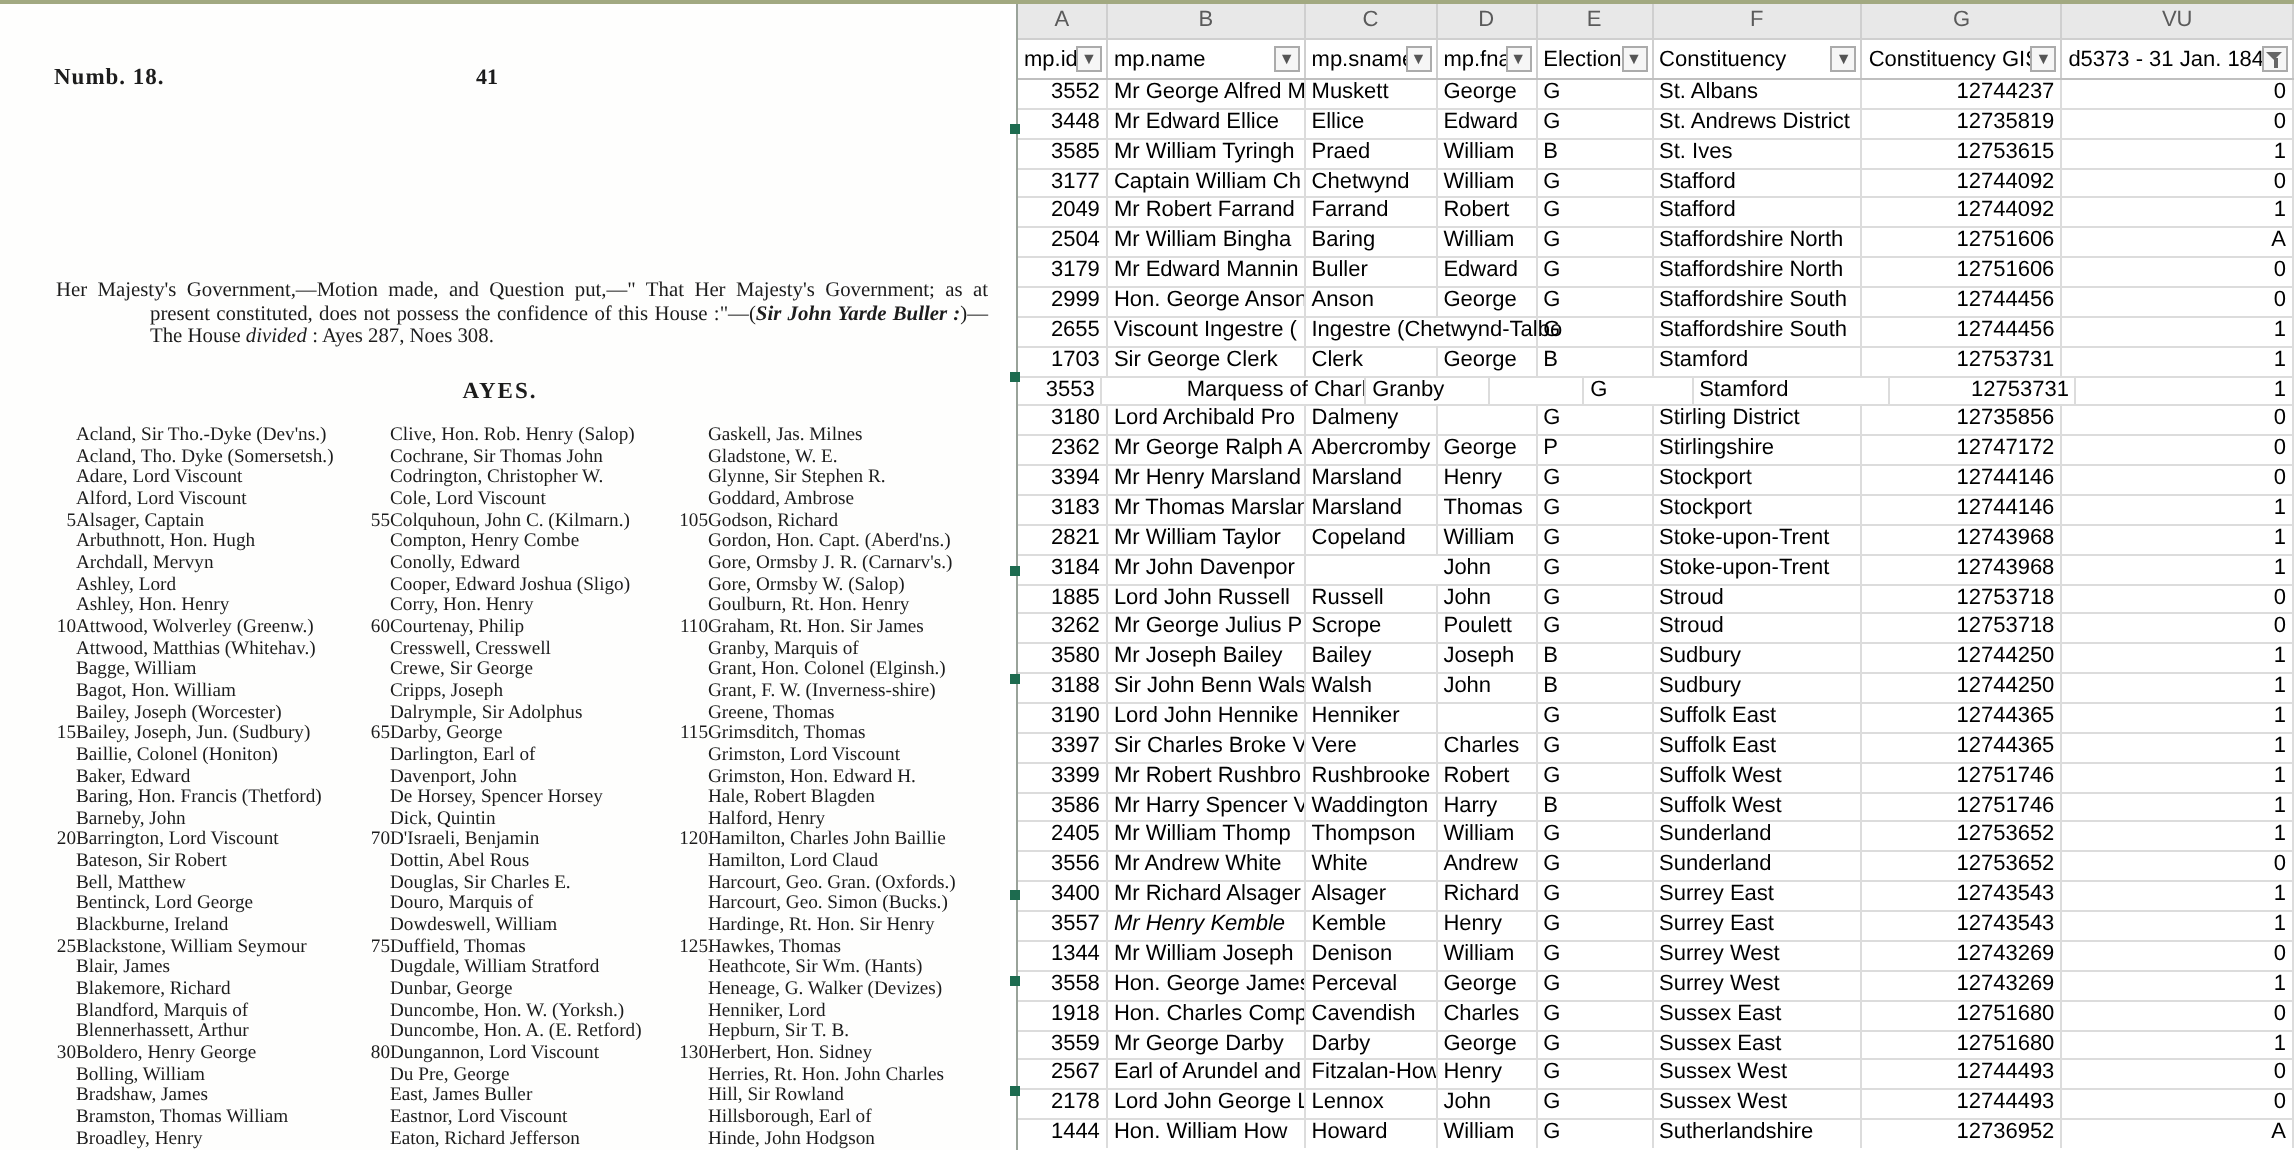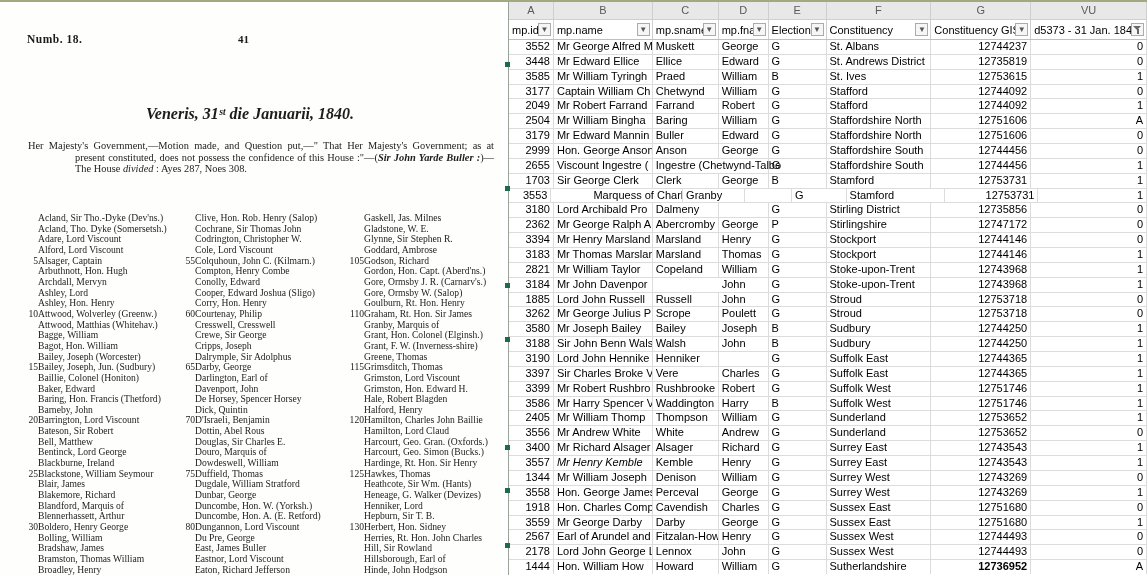--- a/index.html
+++ b/index.html
@@ -15,21 +15,21 @@
   .doc-motion{position:absolute;left:28px;right:6px;top:138px;font-size:10.4px;line-height:11.6px;
               padding-left:47px;text-indent:-47px;text-align:justify;}
   .doc-motion .bi{font-weight:bold;font-style:italic;}
   .doc-motion .it{font-style:italic;}
   .doc-ayes{position:absolute;left:0;right:0;top:188px;text-align:center;
             font-size:11.5px;font-weight:bold;letter-spacing:1px;}
   .doc-names{position:absolute;left:0;right:0;top:211px;bottom:0;overflow:hidden;}
   .doc-col{position:absolute;top:0;bottom:0;overflow:hidden;}
   .doc-col.c1{left:22px;width:162px;}
   .doc-col.c2{left:179px;width:170px;}
-  .doc-col.c3{left:346px;width:158px;}
+  .doc-col.c3{left:336px;width:158px;}
   .doc-line{height:10.66px;line-height:10.66px;font-size:9.6px;white-space:nowrap;}
   .doc-line .num{display:inline-block;text-align:right;}
   .c1 .num,.c2 .num{width:16px;}
   .c3 .num{width:18px;}
   
   .gutter{position:absolute;left:500px;top:0;width:8px;height:573px;background:#fff;}
   .gmark{position:absolute;width:5px;height:5px;background:#1d6b4f;left:505px;z-index:5;}
   
   .sheet-pane{position:absolute;left:508px;top:0;width:639px;height:573px;background:#fff;
               border-left:1px solid #9aa39a;box-sizing:border-box;font-size:11px;color:#000;}
@@ -55,22 +55,22 @@
   .scell.spill{overflow:visible;position:relative;z-index:2;background:transparent;border-right-color:transparent;}
 </style>
 </head>
 <body>
 
 <div class="app">
 
   <section class="doc-pane">
     <div class="doc-numb">Numb. 18.</div>
     <div class="doc-pageno">41</div>
-    <div class="doc-title">Veneris, 31ˢᵗ die Januarii, 1840.</div>
     <div class="doc-motion"><span>Her Majesty's Government,—Motion made, and Question put,—" That Her Majesty's Government; as at present constituted, does not possess the confidence of this House :"—(</span><span class="bi">Sir John Yarde Buller :</span><span>)—The House </span><span class="it">divided</span><span> : Ayes 287, Noes 308.</span></div>
+    <div class="doc-ayes">AYES.</div>
     <div class="doc-names">
       <div class="doc-col c1">
           <div class="doc-line"><span class="num"></span><span class="nm">Acland, Sir Tho.-Dyke (Dev'ns.)</span></div>
           <div class="doc-line"><span class="num"></span><span class="nm">Acland, Tho. Dyke (Somersetsh.)</span></div>
           <div class="doc-line"><span class="num"></span><span class="nm">Adare, Lord Viscount</span></div>
           <div class="doc-line"><span class="num"></span><span class="nm">Alford, Lord Viscount</span></div>
           <div class="doc-line"><span class="num">5</span><span class="nm">Alsager, Captain</span></div>
           <div class="doc-line"><span class="num"></span><span class="nm">Arbuthnott, Hon. Hugh</span></div>
           <div class="doc-line"><span class="num"></span><span class="nm">Archdall, Mervyn</span></div>
           <div class="doc-line"><span class="num"></span><span class="nm">Ashley, Lord</span></div>
@@ -590,21 +590,21 @@
           <div class="scell r" style="width: 100px;">12744493</div>
           <div class="scell r" style="width: 116px;">0</div>
         </div>
         <div class="srow">
           <div class="scell r" style="width: 45px;">1444</div>
           <div class="scell" style="width: 99px;">Hon. William How</div>
           <div class="scell" style="width: 66px;">Howard</div>
           <div class="scell" style="width: 50px;">William</div>
           <div class="scell" style="width: 58px;">G</div>
           <div class="scell" style="width: 105px;">Sutherlandshire</div>
-          <div class="scell r" style="width: 100px; font-weight: bold;">12736952</div>
+          <div class="scell r" style="width: 100px;">12736952</div>
           <div class="scell r" style="width: 116px;">A</div>
         </div>
       </div>
   </section>
 
 <div class="gmark" style="top: 60px; background: rgb(29, 107, 79);"></div>
     <div class="gmark" style="top: 184px; background: rgb(29, 107, 79);"></div>
     <div class="gmark" style="top: 281px; background: rgb(29, 107, 79);"></div>
     <div class="gmark" style="top: 335px; background: rgb(29, 107, 79);"></div>
     <div class="gmark" style="top: 443px; background: rgb(29, 107, 79);"></div>

